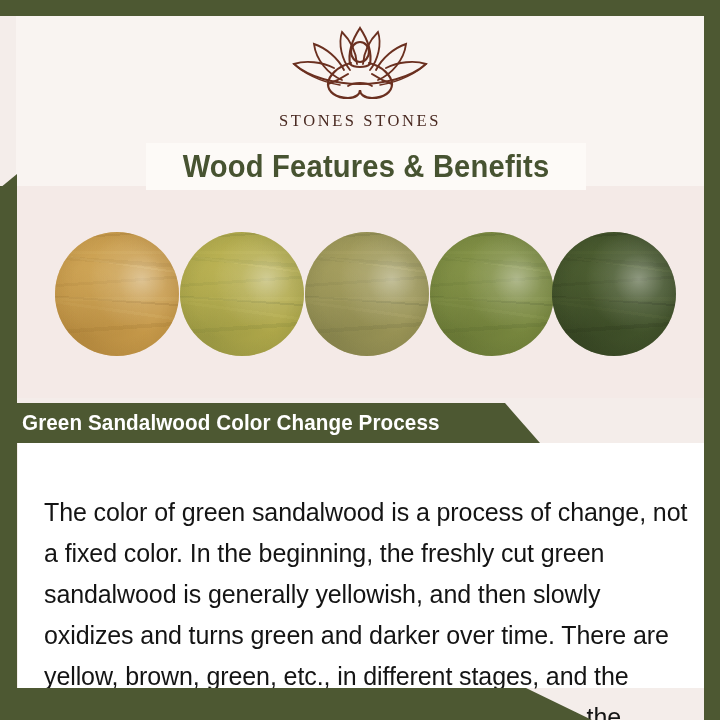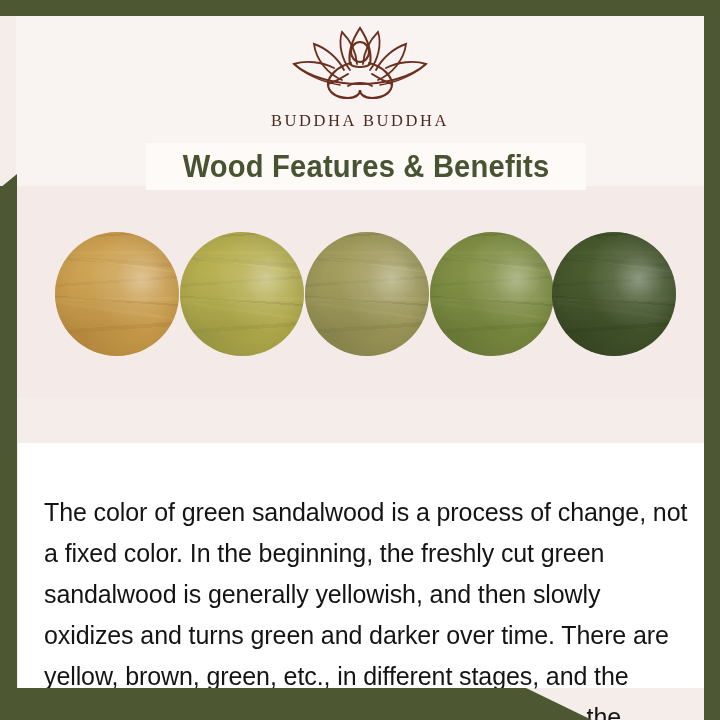--- a/index.html
+++ b/index.html
@@ -197,21 +197,21 @@
 
         <ellipse cx="88" cy="30" rx="9" ry="10" stroke-width="2.2"></ellipse>
 
         <path d="M79 41 C 66 44, 56 54, 56 62 C 62 60, 70 56, 76 52" stroke-width="2.1"></path>
         <path d="M97 41 C 110 44, 120 54, 120 62 C 114 60, 106 56, 100 52" stroke-width="2.1"></path>
 
         <path d="M56 62 C 56 70, 64 76, 76 76 C 84 76, 88 72, 88 68 C 88 72, 92 76, 100 76 C 112 76, 120 70, 120 62" stroke-width="2.2"></path>
         <path d="M76 64 C 82 60, 94 60, 100 64" stroke-width="1.8"></path>
       </g>
     </svg>
-    <span class="logo-text">BUDDHA BUDDHA</span>
+    <span class="logo-text">STONES STONES</span>
   </div>
 
   <div class="title-box">
     <span class="title-text">Wood Features &amp; Benefits</span>
   </div>
 
   <div class="beads-row">
     <div class="bead" style="left: 38px; background: rgb(199, 154, 74);">
       <div class="grain" style="background-image: linear-gradient(176deg, transparent 6px, rgba(156, 115, 48, 0.34) 6px, rgba(156, 115, 48, 0.34) 8px, transparent 8px), linear-gradient(transparent 19px, rgba(217, 180, 105, 0.22) 19px, rgba(217, 180, 105, 0.22) 22px, transparent 22px), linear-gradient(184deg, transparent 32px, rgba(156, 115, 48, 0.22) 32px, rgba(156, 115, 48, 0.22) 36px, transparent 36px), linear-gradient(188deg, transparent 39px, rgba(217, 180, 105, 0.34) 39px, rgba(217, 180, 105, 0.34) 41px, transparent 41px), linear-gradient(176deg, transparent 52px, rgba(156, 115, 48, 0.22) 52px, rgba(156, 115, 48, 0.22) 55px, transparent 55px), linear-gradient(transparent 65px, rgba(217, 180, 105, 0.22) 65px, rgba(217, 180, 105, 0.22) 69px, transparent 69px), linear-gradient(184deg, transparent 72px, rgba(156, 115, 48, 0.34) 72px, rgba(156, 115, 48, 0.34) 74px, transparent 74px), linear-gradient(188deg, transparent 85px, rgba(217, 180, 105, 0.22) 85px, rgba(217, 180, 105, 0.22) 88px, transparent 88px), linear-gradient(176deg, transparent 98px, rgba(156, 115, 48, 0.22) 98px, rgba(156, 115, 48, 0.22) 102px, transparent 102px);"></div>
       <div class="shade" style="background-image: radial-gradient(circle at 70% 38%, rgba(255, 255, 255, 0.4) 0%, rgba(255, 255, 255, 0.12) 22%, transparent 46%), radial-gradient(circle at 34% 34%, rgba(217, 180, 105, 0.45) 0%, transparent 55%), radial-gradient(circle, transparent 52%, rgba(156, 115, 48, 0.42) 88%, rgba(156, 115, 48, 0.7) 100%), radial-gradient(circle at 24% 82%, rgba(156, 115, 48, 0.4) 0%, transparent 48%);"></div>
@@ -227,20 +227,23 @@
     <div class="bead" style="left: 413px; background: rgb(121, 136, 63);">
       <div class="grain" style="background-image: linear-gradient(176deg, transparent 6px, rgba(86, 101, 44, 0.34) 6px, rgba(86, 101, 44, 0.34) 8px, transparent 8px), linear-gradient(transparent 19px, rgba(147, 160, 85, 0.22) 19px, rgba(147, 160, 85, 0.22) 22px, transparent 22px), linear-gradient(184deg, transparent 32px, rgba(86, 101, 44, 0.22) 32px, rgba(86, 101, 44, 0.22) 36px, transparent 36px), linear-gradient(188deg, transparent 39px, rgba(147, 160, 85, 0.34) 39px, rgba(147, 160, 85, 0.34) 41px, transparent 41px), linear-gradient(176deg, transparent 52px, rgba(86, 101, 44, 0.22) 52px, rgba(86, 101, 44, 0.22) 55px, transparent 55px), linear-gradient(transparent 65px, rgba(147, 160, 85, 0.22) 65px, rgba(147, 160, 85, 0.22) 69px, transparent 69px), linear-gradient(184deg, transparent 72px, rgba(86, 101, 44, 0.34) 72px, rgba(86, 101, 44, 0.34) 74px, transparent 74px), linear-gradient(188deg, transparent 85px, rgba(147, 160, 85, 0.22) 85px, rgba(147, 160, 85, 0.22) 88px, transparent 88px), linear-gradient(176deg, transparent 98px, rgba(86, 101, 44, 0.22) 98px, rgba(86, 101, 44, 0.22) 102px, transparent 102px);"></div>
       <div class="shade" style="background-image: radial-gradient(circle at 70% 38%, rgba(255, 255, 255, 0.4) 0%, rgba(255, 255, 255, 0.12) 22%, transparent 46%), radial-gradient(circle at 34% 34%, rgba(147, 160, 85, 0.45) 0%, transparent 55%), radial-gradient(circle, transparent 52%, rgba(86, 101, 44, 0.42) 88%, rgba(86, 101, 44, 0.7) 100%), radial-gradient(circle at 24% 82%, rgba(86, 101, 44, 0.4) 0%, transparent 48%);"></div>
     </div>
     <div class="bead" style="left: 535px; background: rgb(66, 83, 43);">
       <div class="grain" style="background-image: linear-gradient(176deg, transparent 6px, rgba(41, 53, 26, 0.34) 6px, rgba(41, 53, 26, 0.34) 8px, transparent 8px), linear-gradient(transparent 19px, rgba(90, 107, 57, 0.22) 19px, rgba(90, 107, 57, 0.22) 22px, transparent 22px), linear-gradient(184deg, transparent 32px, rgba(41, 53, 26, 0.22) 32px, rgba(41, 53, 26, 0.22) 36px, transparent 36px), linear-gradient(188deg, transparent 39px, rgba(90, 107, 57, 0.34) 39px, rgba(90, 107, 57, 0.34) 41px, transparent 41px), linear-gradient(176deg, transparent 52px, rgba(41, 53, 26, 0.22) 52px, rgba(41, 53, 26, 0.22) 55px, transparent 55px), linear-gradient(transparent 65px, rgba(90, 107, 57, 0.22) 65px, rgba(90, 107, 57, 0.22) 69px, transparent 69px), linear-gradient(184deg, transparent 72px, rgba(41, 53, 26, 0.34) 72px, rgba(41, 53, 26, 0.34) 74px, transparent 74px), linear-gradient(188deg, transparent 85px, rgba(90, 107, 57, 0.22) 85px, rgba(90, 107, 57, 0.22) 88px, transparent 88px), linear-gradient(176deg, transparent 98px, rgba(41, 53, 26, 0.22) 98px, rgba(41, 53, 26, 0.22) 102px, transparent 102px);"></div>
       <div class="shade" style="background-image: radial-gradient(circle at 70% 38%, rgba(255, 255, 255, 0.4) 0%, rgba(255, 255, 255, 0.12) 22%, transparent 46%), radial-gradient(circle at 34% 34%, rgba(90, 107, 57, 0.45) 0%, transparent 55%), radial-gradient(circle, transparent 52%, rgba(41, 53, 26, 0.42) 88%, rgba(41, 53, 26, 0.7) 100%), radial-gradient(circle at 24% 82%, rgba(41, 53, 26, 0.4) 0%, transparent 48%);"></div>
     </div>
   </div>
 
+  <div class="section-banner">
+    <span class="section-banner-text">Green Sandalwood Color Change Process</span>
+  </div>
 
   <div class="body-card">
     <p class="body-text">The color of green sandalwood is a process of change, not a fixed color. In the beginning, the freshly cut green sandalwood is generally yellowish, and then slowly oxidizes and turns green and darker over time. There are yellow, brown, green, etc., in different stages, and the green sandalwood is textured, not all of them are the same!</p>
   </div>
 
   <div class="frame-top"></div>
   <div class="frame-right"></div>
   <div class="frame-left-notch"></div>
   <div class="frame-left"></div>
   <div class="frame-bottom"></div>

